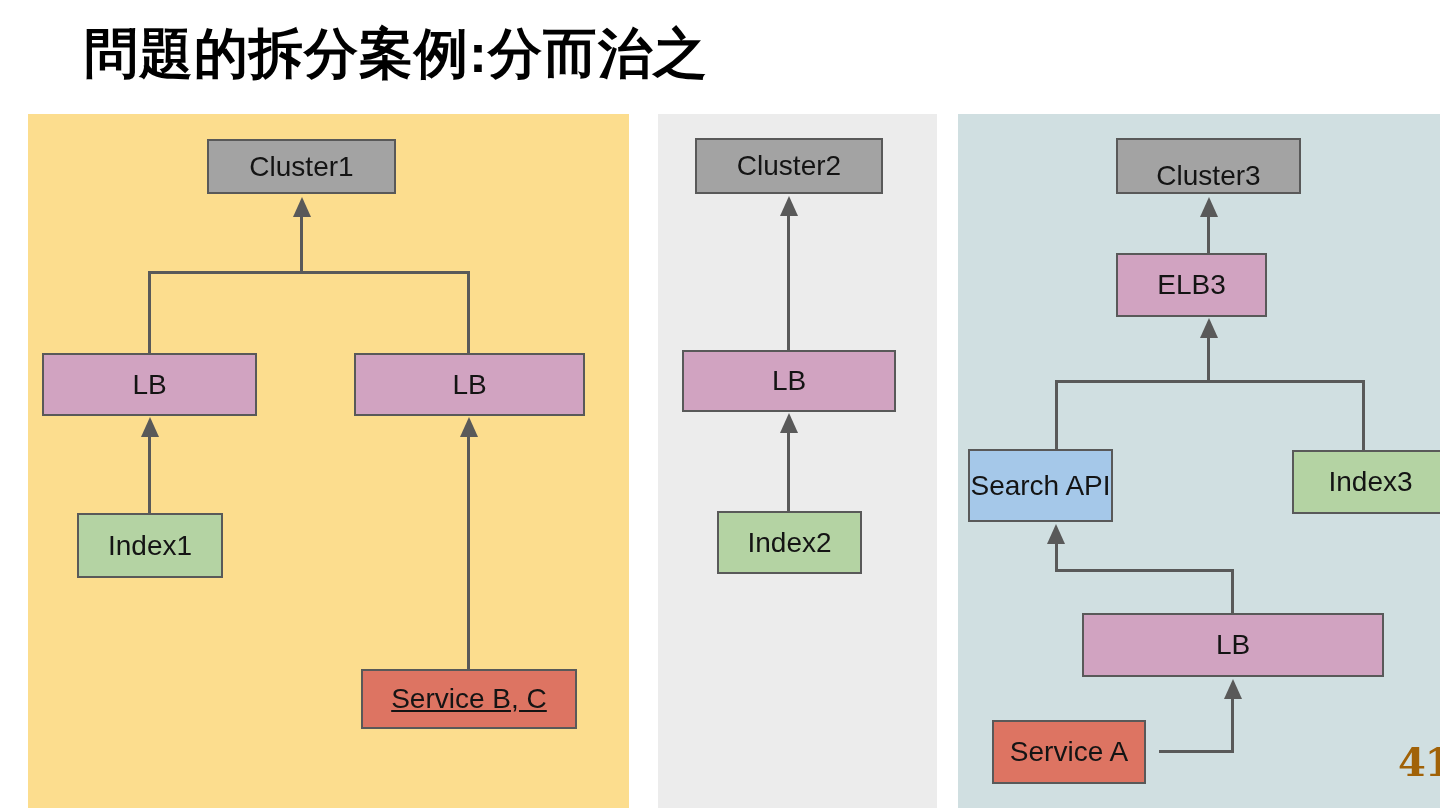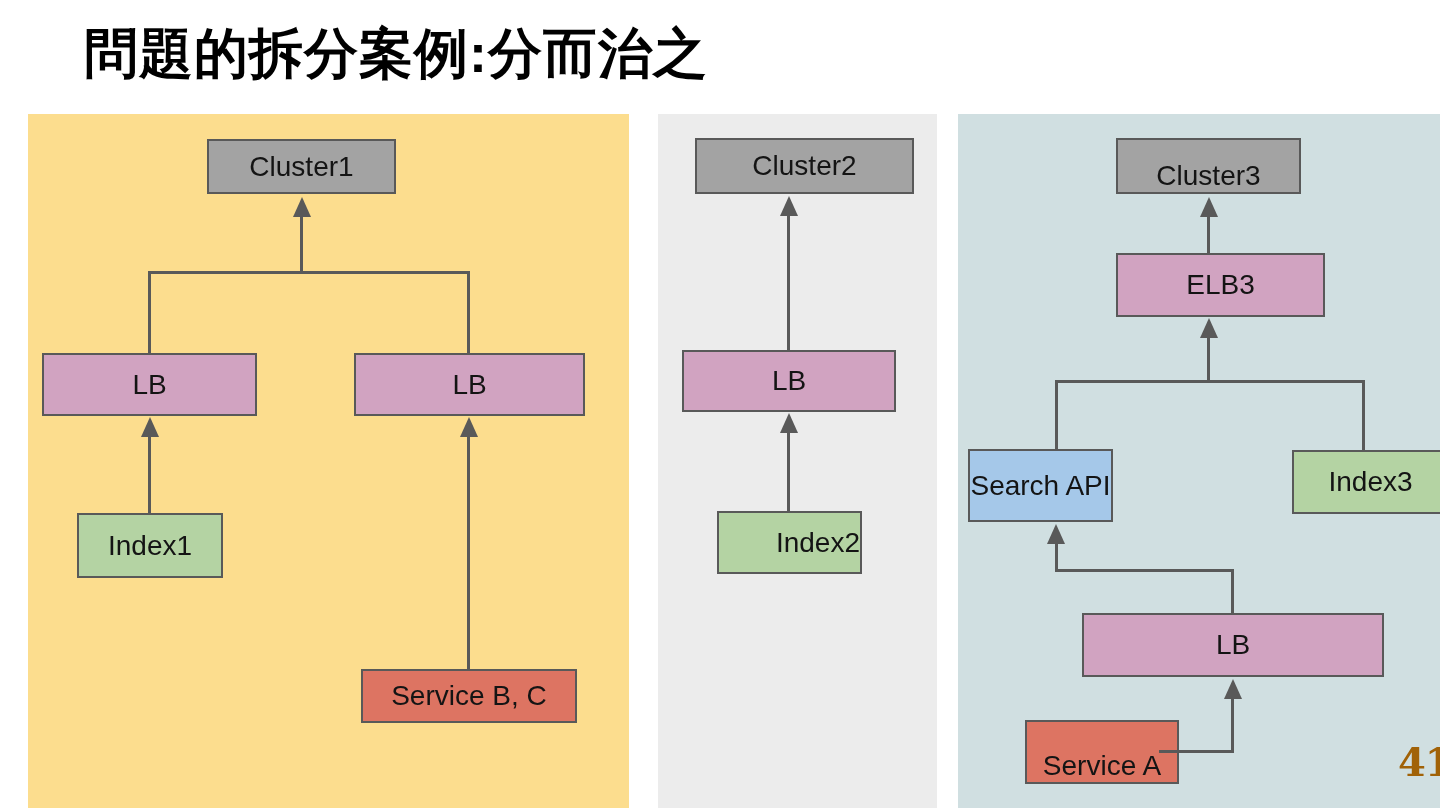--- a/index.html
+++ b/index.html
@@ -43,65 +43,65 @@
   </div>
   <div class="node lb" style="left:14px;top:353px;width:215px;height:63px;">
     <span>LB</span>
   </div>
   <div class="node lb" style="left:326px;top:353px;width:231px;height:63px;">
     <span>LB</span>
   </div>
   <div class="node green" style="left:49px;top:513px;width:146px;height:65px;">
     <span>Index1</span>
   </div>
-  <div class="node red" style="left:333px;top:669px;width:216px;height:54px;">
+  <div class="node red" style="left:333px;top:669px;width:216px;height:60px;text-decoration:underline;">
     <span>Service B, C</span>
   </div>
 
   <div class="arrow-up" style="left:265px;top:197px;"></div>
   <div class="vline" style="left:272px;top:215px;height:58px;"></div>
   <div class="hline" style="left:120px;top:271px;width:322px;"></div>
   <div class="vline" style="left:120px;top:271px;height:82px;"></div>
   <div class="vline" style="left:439px;top:271px;height:82px;"></div>
   <div class="arrow-up" style="left:113px;top:417px;"></div>
   <div class="vline" style="left:120px;top:435px;height:78px;"></div>
   <div class="arrow-up" style="left:432px;top:417px;"></div>
   <div class="vline" style="left:439px;top:435px;height:234px;"></div>
 
-  <div class="node cluster" style="left:667px;top:138px;width:219px;height:56px;text-align:center;">
+  <div class="node cluster" style="left:667px;top:138px;width:188px;height:56px;text-align:center;">
     <span>Cluster2</span>
   </div>
   <div class="node lb" style="left:654px;top:350px;width:214px;height:62px;">
     <span>LB</span>
   </div>
-  <div class="node green" style="left:689px;top:511px;width:145px;height:63px;justify-content:flex-end;">
+  <div class="node green" style="left:689px;top:511px;width:145px;height:63px;">
     <span>Index2</span>
   </div>
 
   <div class="arrow-up" style="left:752px;top:196px;"></div>
   <div class="vline" style="left:759px;top:214px;height:136px;"></div>
   <div class="arrow-up" style="left:752px;top:413px;"></div>
   <div class="vline" style="left:759px;top:431px;height:80px;"></div>
 
   <div class="node cluster" style="left:1088px;top:138px;width:185px;height:56px;align-items:flex-end;">
     <span>Cluster3</span>
   </div>
-  <div class="node lb" style="left:1088px;top:253px;width:209px;height:64px;">
+  <div class="node lb" style="left:1088px;top:253px;width:151px;height:64px;">
     <span>ELB3</span>
   </div>
   <div class="node blue" style="left:940px;top:449px;width:145px;height:73px;">
     <span>Search API</span>
   </div>
   <div class="node green" style="left:1264px;top:450px;width:157px;height:64px;">
     <span>Index3</span>
   </div>
   <div class="node lb" style="left:1054px;top:613px;width:302px;height:64px;">
     <span>LB</span>
   </div>
-  <div class="node red" style="left:997px;top:720px;width:154px;height:64px;align-items:flex-end;">
+  <div class="node red" style="left:964px;top:720px;width:154px;height:64px;">
     <span>Service A</span>
   </div>
 
   <div class="arrow-up" style="left:1172px;top:197px;"></div>
   <div class="vline" style="left:1179px;top:215px;height:38px;"></div>
   <div class="arrow-up" style="left:1172px;top:318px;"></div>
   <div class="vline" style="left:1179px;top:336px;height:46px;"></div>
   <div class="hline" style="left:1027px;top:380px;width:310px;"></div>
   <div class="vline" style="left:1027px;top:380px;height:69px;"></div>
   <div class="vline" style="left:1334px;top:380px;height:70px;"></div>

